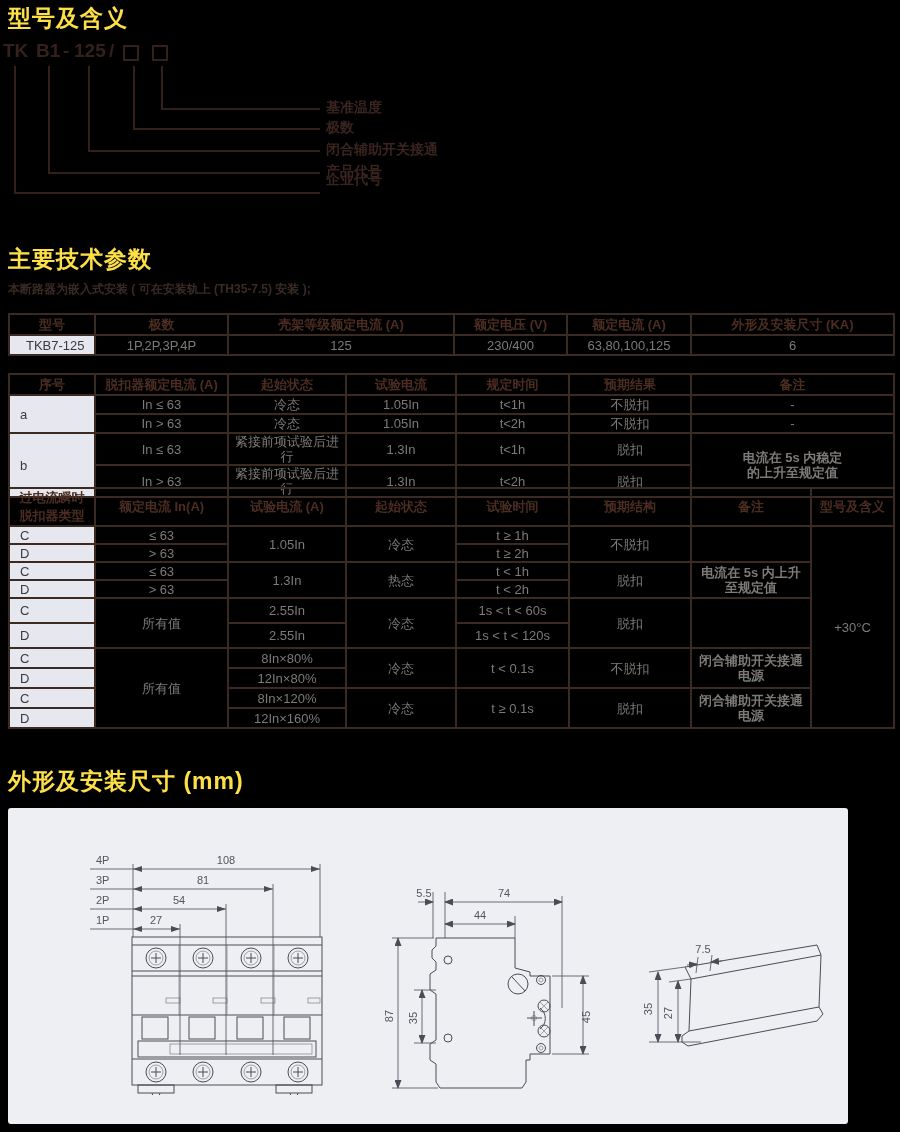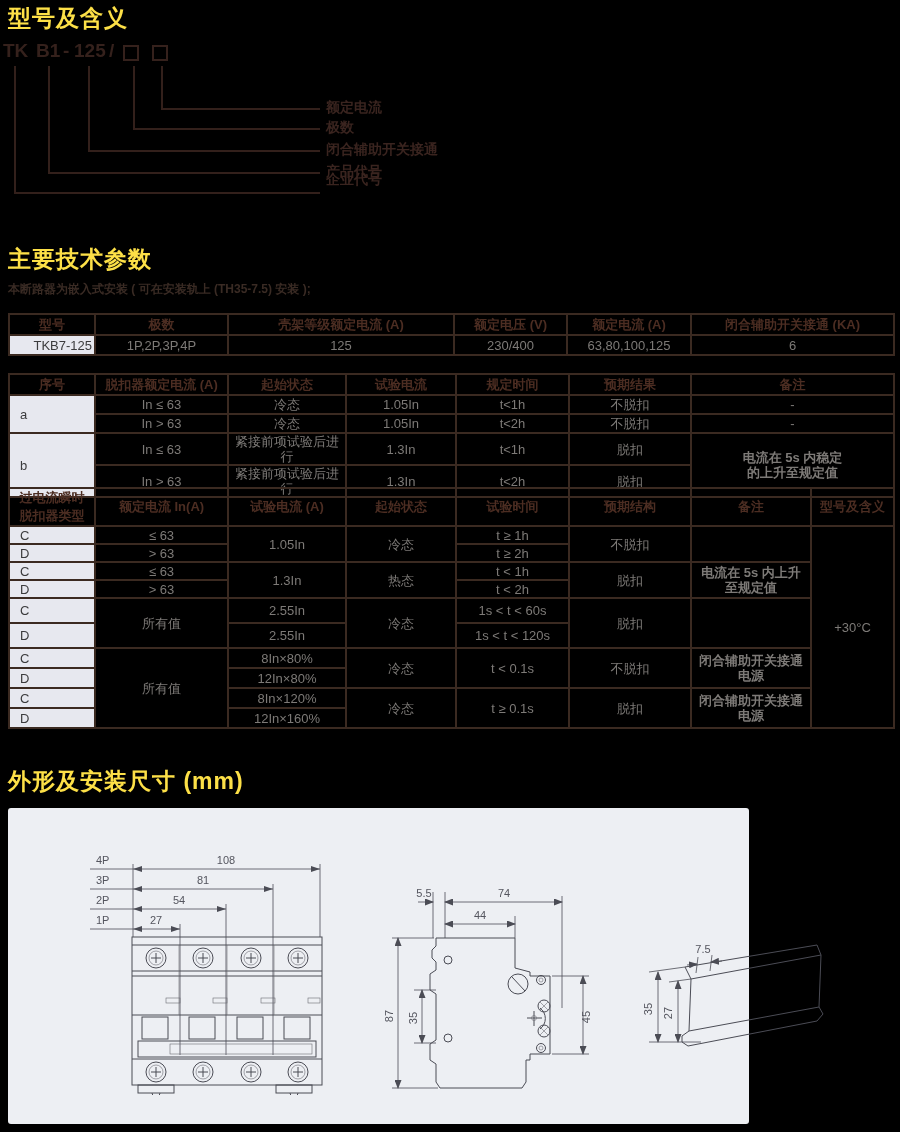--- a/index.html
+++ b/index.html
@@ -17,30 +17,30 @@
   .mbox{position:absolute;top:5px;width:12px;height:12px;border:2px solid #35211c;}
   .conn{position:absolute;border-left:2px solid #33201b;border-bottom:2px solid #33201b;}
   .mlabel{position:absolute;left:326px;font-size:14px;font-weight:bold;color:#3a241f;white-space:nowrap;}
   .note{position:absolute;left:8px;top:281px;font-size:12px;font-weight:bold;color:#3a2b24;}
   
   table.tbl{position:absolute;left:8px;border-collapse:collapse;table-layout:fixed;width:885px;}
   .tbl th,.tbl td{border:2px solid #3b2a21;text-align:center;padding:0 2px;font-size:13px;overflow:hidden;}
   .tbl th{color:#4c2d22;font-weight:bold;height:19px;}
   .tbl td{color:#7d7a77;line-height:15px;}
   .tbl .lt{background:#e7e8ef;color:#3b3b3d;text-align:left;padding-left:10px;}
-  .tbl .ctr{text-align:right;padding-left:0;}
+  .tbl .ctr{text-align:left;padding-left:16px;}
   .pre{white-space:pre-line;font-weight:bold;}
   #tbl1 tr.data{height:20px;}
   #tbl2 tbody tr{height:19px;}
   #tbl3 th{height:32px;}
   #tbl3 tr.r18{height:18px;}
   #tbl3 tr.r25{height:25px;}
   #tbl3 tr.r20{height:20px;}
   
-  .panel{position:absolute;left:8px;top:808px;width:741px;height:316px;background:#edeff3;border-radius:3px;}
+  .panel{position:absolute;left:8px;top:808px;width:840px;height:316px;background:#edeff3;border-radius:3px;}
   .draw{position:absolute;}
   .draw .ln{stroke:#4b4c55;fill:none;stroke-width:1;}
   .draw .dl{stroke:#4b4c55;fill:none;stroke-width:0.8;}
   .draw .thin{stroke:#6b6c74;fill:none;stroke-width:0.6;}
   .draw .ar{fill:#4b4c55;stroke:none;}
   .draw text{font-family:"Liberation Sans",sans-serif;font-size:11px;fill:#54555e;}
 </style>
 </head>
 <body>
 
@@ -54,21 +54,21 @@
   <span class="mp" style="left:109px">/</span>
   <span class="mbox" style="left:123px"></span>
   <span class="mbox" style="left:152px"></span>
 
   <div class="conn" style="left:161px;top:26px;width:157px;height:42px"></div>
   <div class="conn" style="left:133px;top:26px;width:185px;height:62px"></div>
   <div class="conn" style="left:88px;top:26px;width:230px;height:84px"></div>
   <div class="conn" style="left:48px;top:26px;width:270px;height:106px"></div>
   <div class="conn" style="left:14px;top:26px;width:304px;height:126px"></div>
 
-  <span class="mlabel" style="top:59px">额定电流</span>
+  <span class="mlabel" style="top:59px">基准温度</span>
   <span class="mlabel" style="top:79px">极数</span>
   <span class="mlabel" style="top:101px">闭合辅助开关接通</span>
   <span class="mlabel" style="top:123px">产品代号</span>
   <span class="mlabel" style="top:131px">企业代号</span>
 </div>
 
 <h1 class="sec-title" style="top:244px">主要技术参数</h1>
 <div class="note">本断路器为嵌入式安装 ( 可在安装轨上 (TH35-7.5) 安装 );</div>
 
 <table class="tbl" id="tbl1" style="top:313px">
@@ -80,21 +80,21 @@
       <col style="width:124px">
       <col style="width:203px">
     </colgroup>
   <thead>
       <tr>
     <th>型号</th>
     <th>极数</th>
     <th>壳架等级额定电流 (A)</th>
     <th>额定电压 (V)</th>
     <th>额定电流 (A)</th>
-    <th>闭合辅助开关接通 (KA)</th>
+    <th>外形及安装尺寸 (KA)</th>
   </tr>
     </thead>
   <tbody>
       <tr class="data">
     <td class="lt ctr">TKB7-125</td>
     <td>1P,2P,3P,4P</td>
     <td>125</td>
     <td>230/400</td>
     <td>63,80,100,125</td>
     <td>6</td>

